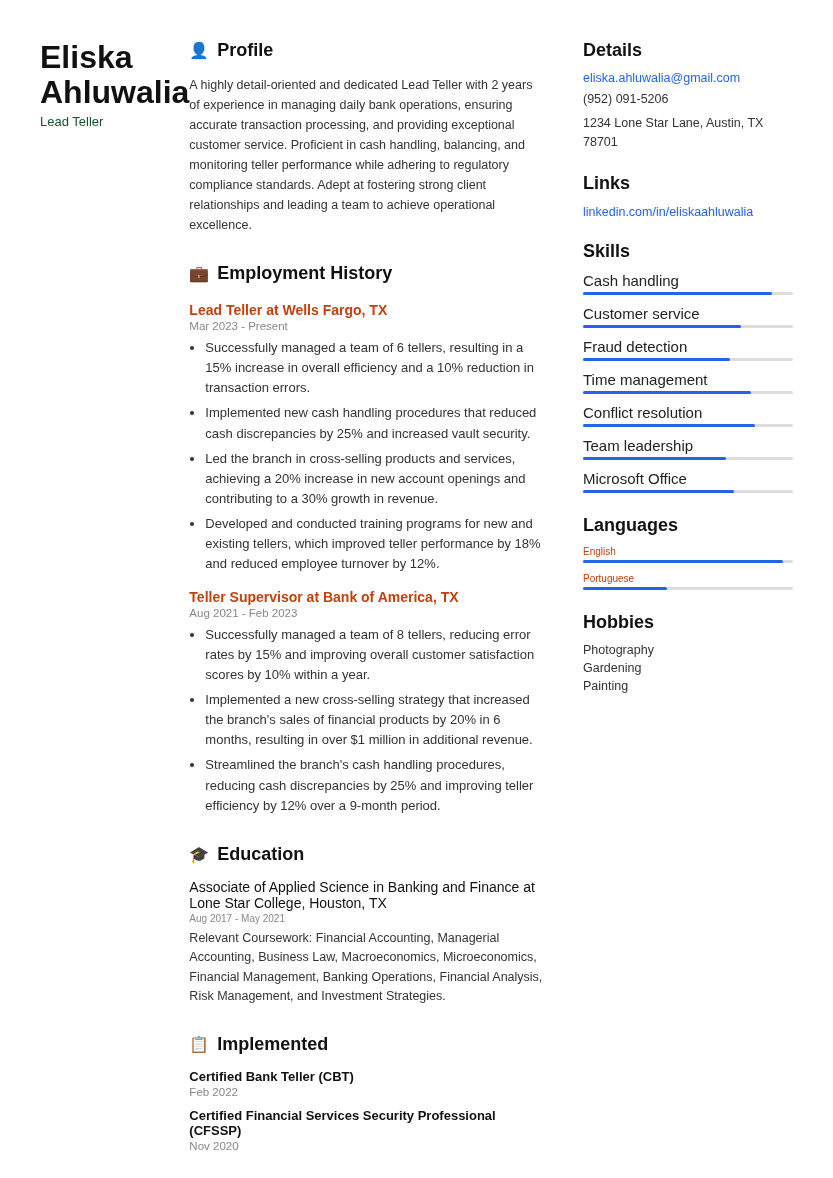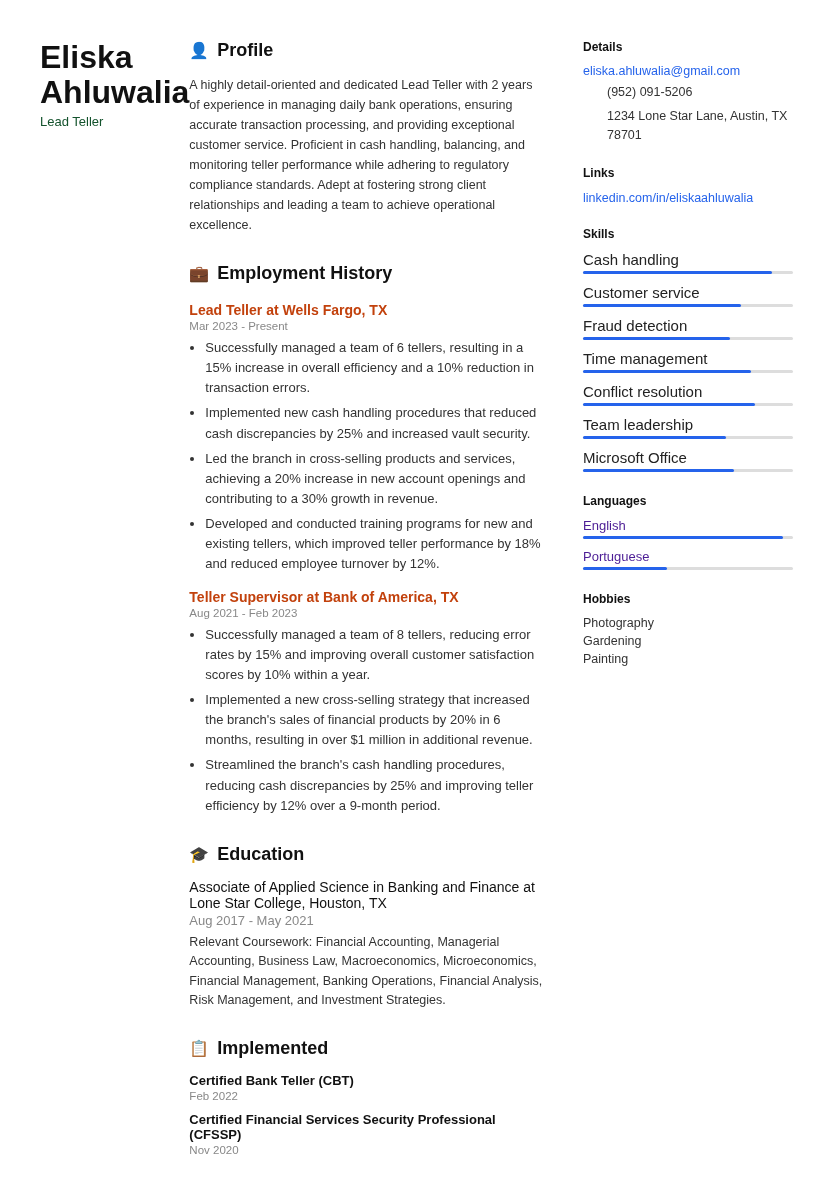--- a/index.html
+++ b/index.html
@@ -84,21 +84,21 @@
       line-height: 1.55;
       margin-bottom: 5px;
     }
     .edu-title {
       font-size: 14px;
       font-weight: 400;
       color: #111;
       margin-bottom: 2px;
     }
     .edu-dates {
-      font-size: 13px;
+      font-size: 10px;
       color: #888;
       margin-bottom: 5px;
     }
     .edu-desc {
       font-size: 12.5px;
       color: #333;
       line-height: 1.55;
     }
     .cert-title {
       font-size: 13px;
@@ -109,38 +109,37 @@
     }
     .cert-date {
       font-size: 11.5px;
       color: #888;
     }
     
     .right-section {
       margin-bottom: 22px;
     }
     .right-section-title {
-      font-size: 12px;
+      font-size: 18px;
       font-weight: 800;
       color: #111;
       margin-bottom: 10px;
     }
     .detail-email {
       color: #2563eb;
       text-decoration: none;
       font-size: 12.5px;
       display: block;
       margin-bottom: 5px;
     }
     .detail-text {
       font-size: 12.5px;
       color: #333;
       margin-bottom: 5px;
       line-height: 1.5;
-      margin-left: 24px;
     }
     .link-blue {
       color: #2563eb;
       text-decoration: none;
       font-size: 12.5px;
     }
     .skill-item {
       margin-bottom: 10px;
     }
     .skill-name {
@@ -156,22 +155,22 @@
     }
     .skill-bar-fill {
       height: 3px;
       background: #2563eb;
       border-radius: 2px;
     }
     .lang-item {
       margin-bottom: 10px;
     }
     .lang-name {
-      font-size: 13px;
-      color: #4c1d95;
+      font-size: 10px;
+      color: #c2410c;
       margin-bottom: 3px;
     }
     .hobby-text {
       font-size: 12.5px;
       color: #333;
       margin-bottom: 4px;
     }
   </style>
 </head>
 <body>

